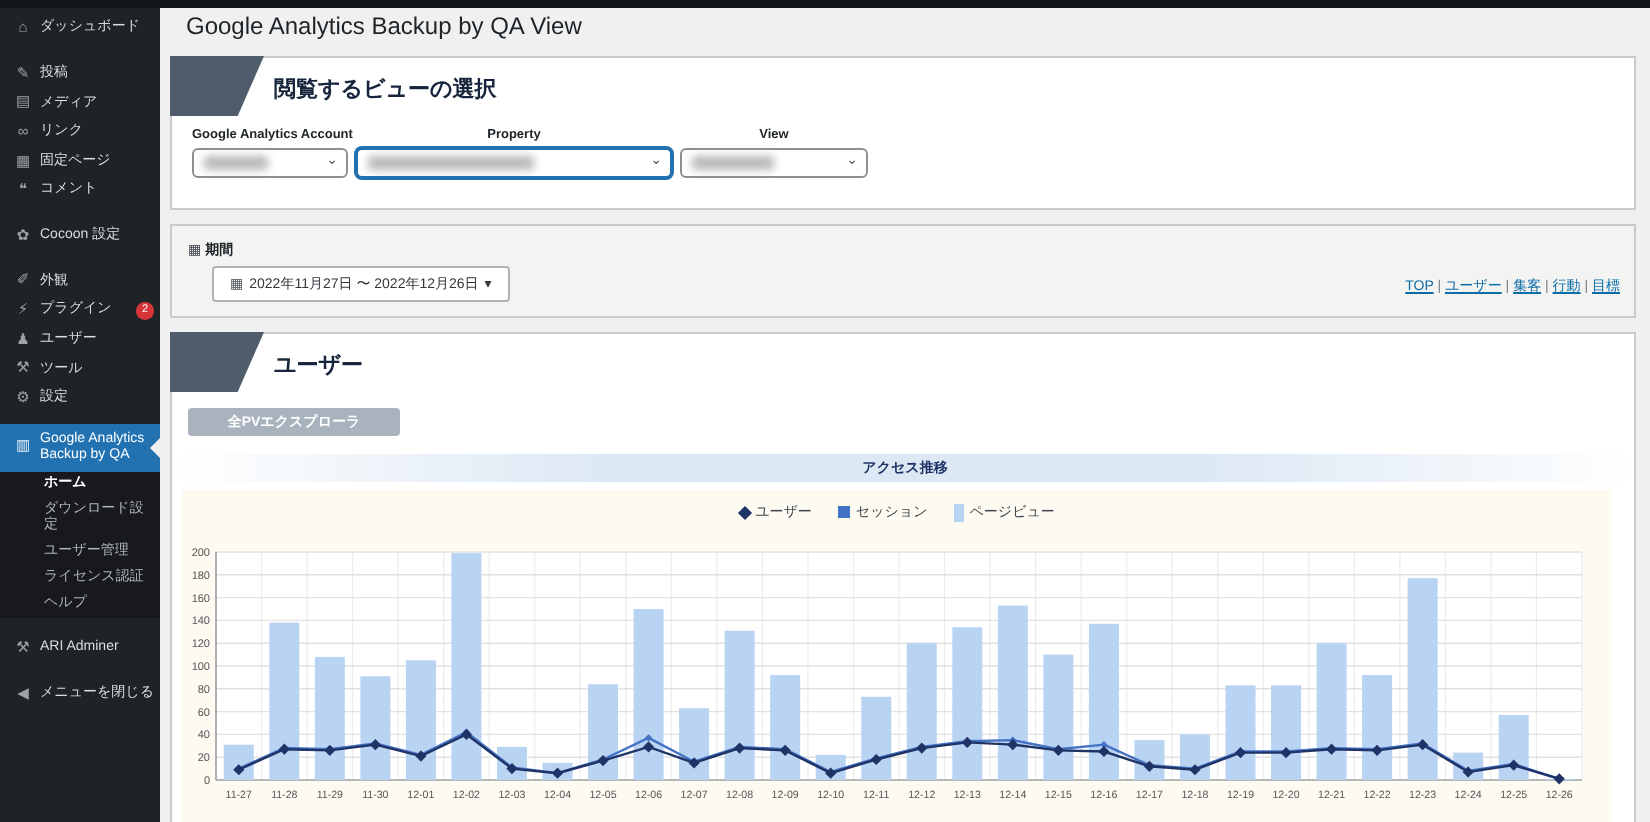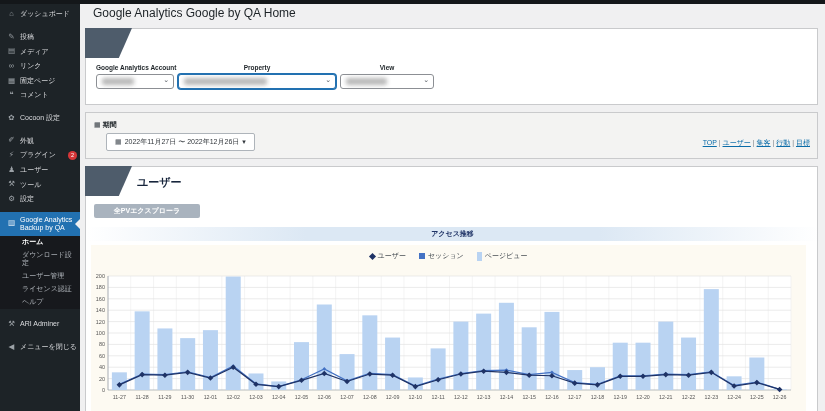--- a/index.html
+++ b/index.html
@@ -152,24 +152,25 @@
           <span class="lbl">ARI Adminer</span>
         </div>
         <div class="mi gap">
           <span class="ico">◀</span>
           <span class="lbl">メニューを閉じる</span>
         </div>
       </nav>
   </aside>
 
   <main>
-    <h1 id="page-title">Google Analytics Google by QA Home</h1>
+    <h1 id="page-title">Google Analytics Backup by QA View</h1>
 
     <section class="card" id="card-view">
       <div class="flag"></div>
+      <h2 class="sec-title">閲覧するビューの選択</h2>
       <div class="fgroup" id="fg1">
         <label class="flabel">Google Analytics Account</label>
         <div class="fselect">
           <span class="blurval"></span>
           <span class="caret">⌄</span>
         </div>
       </div>
       <div class="fgroup" id="fg2">
         <label class="flabel">Property</label>
         <div class="fselect focus">

